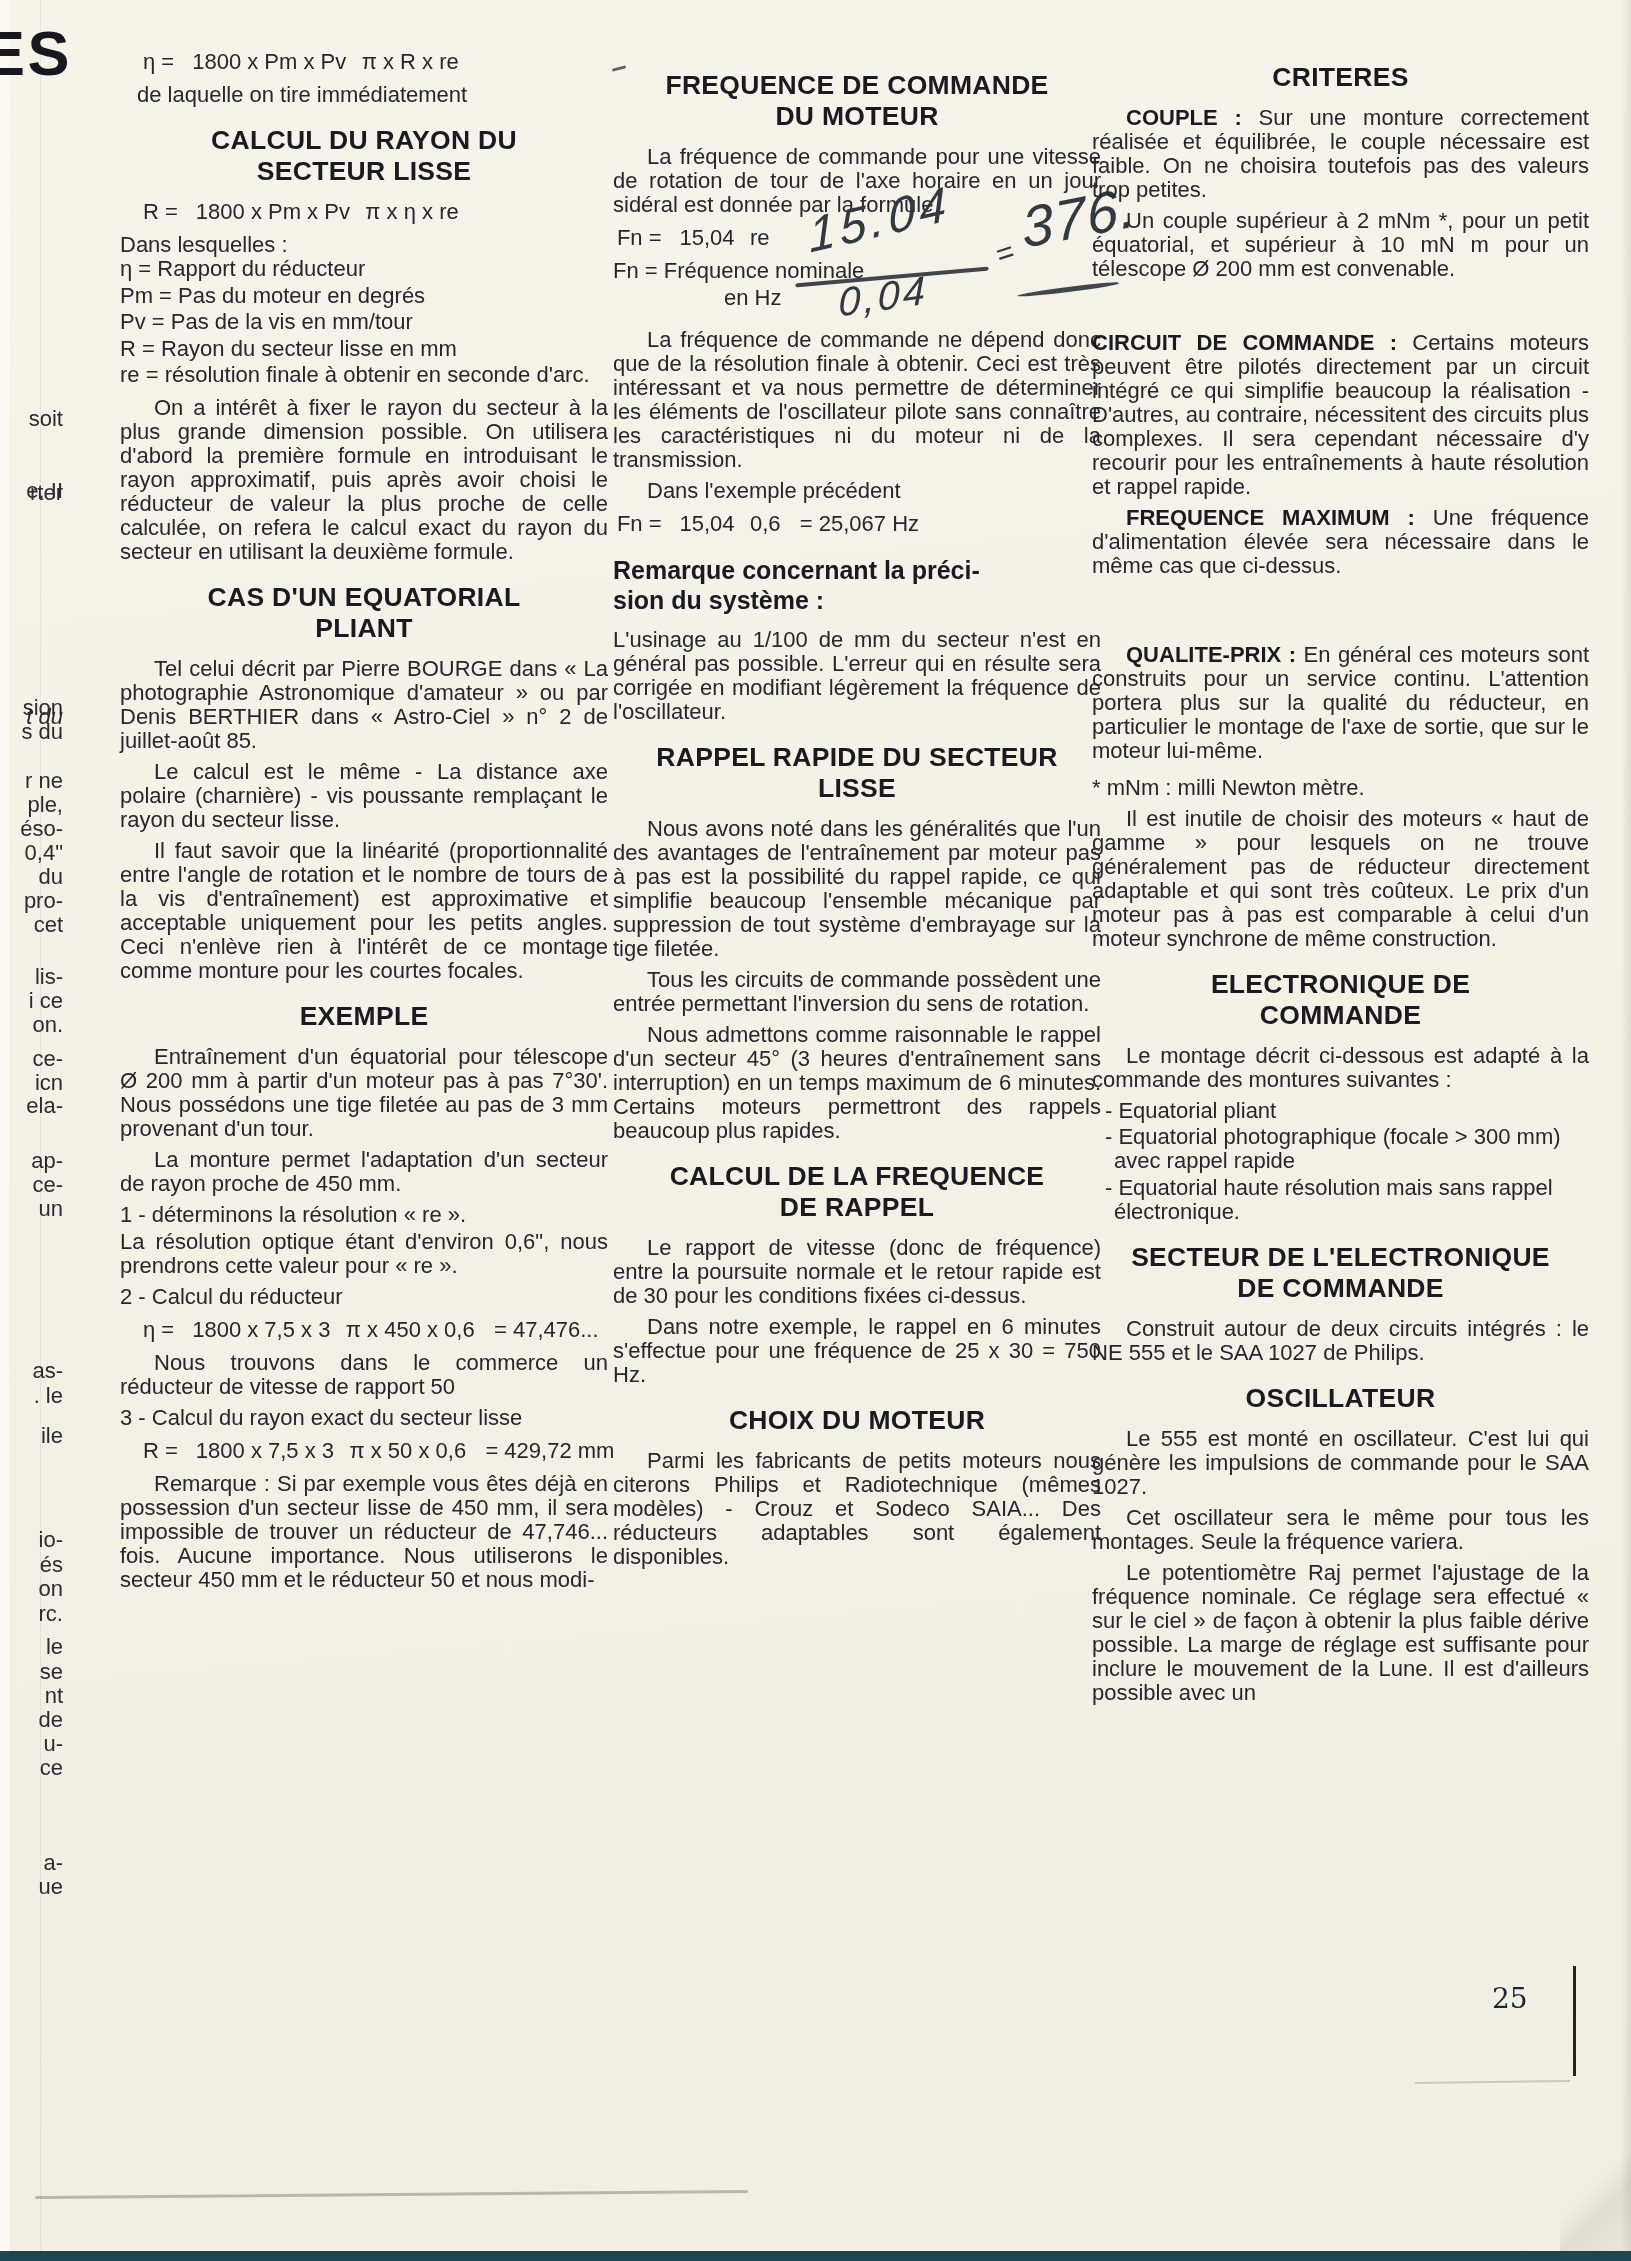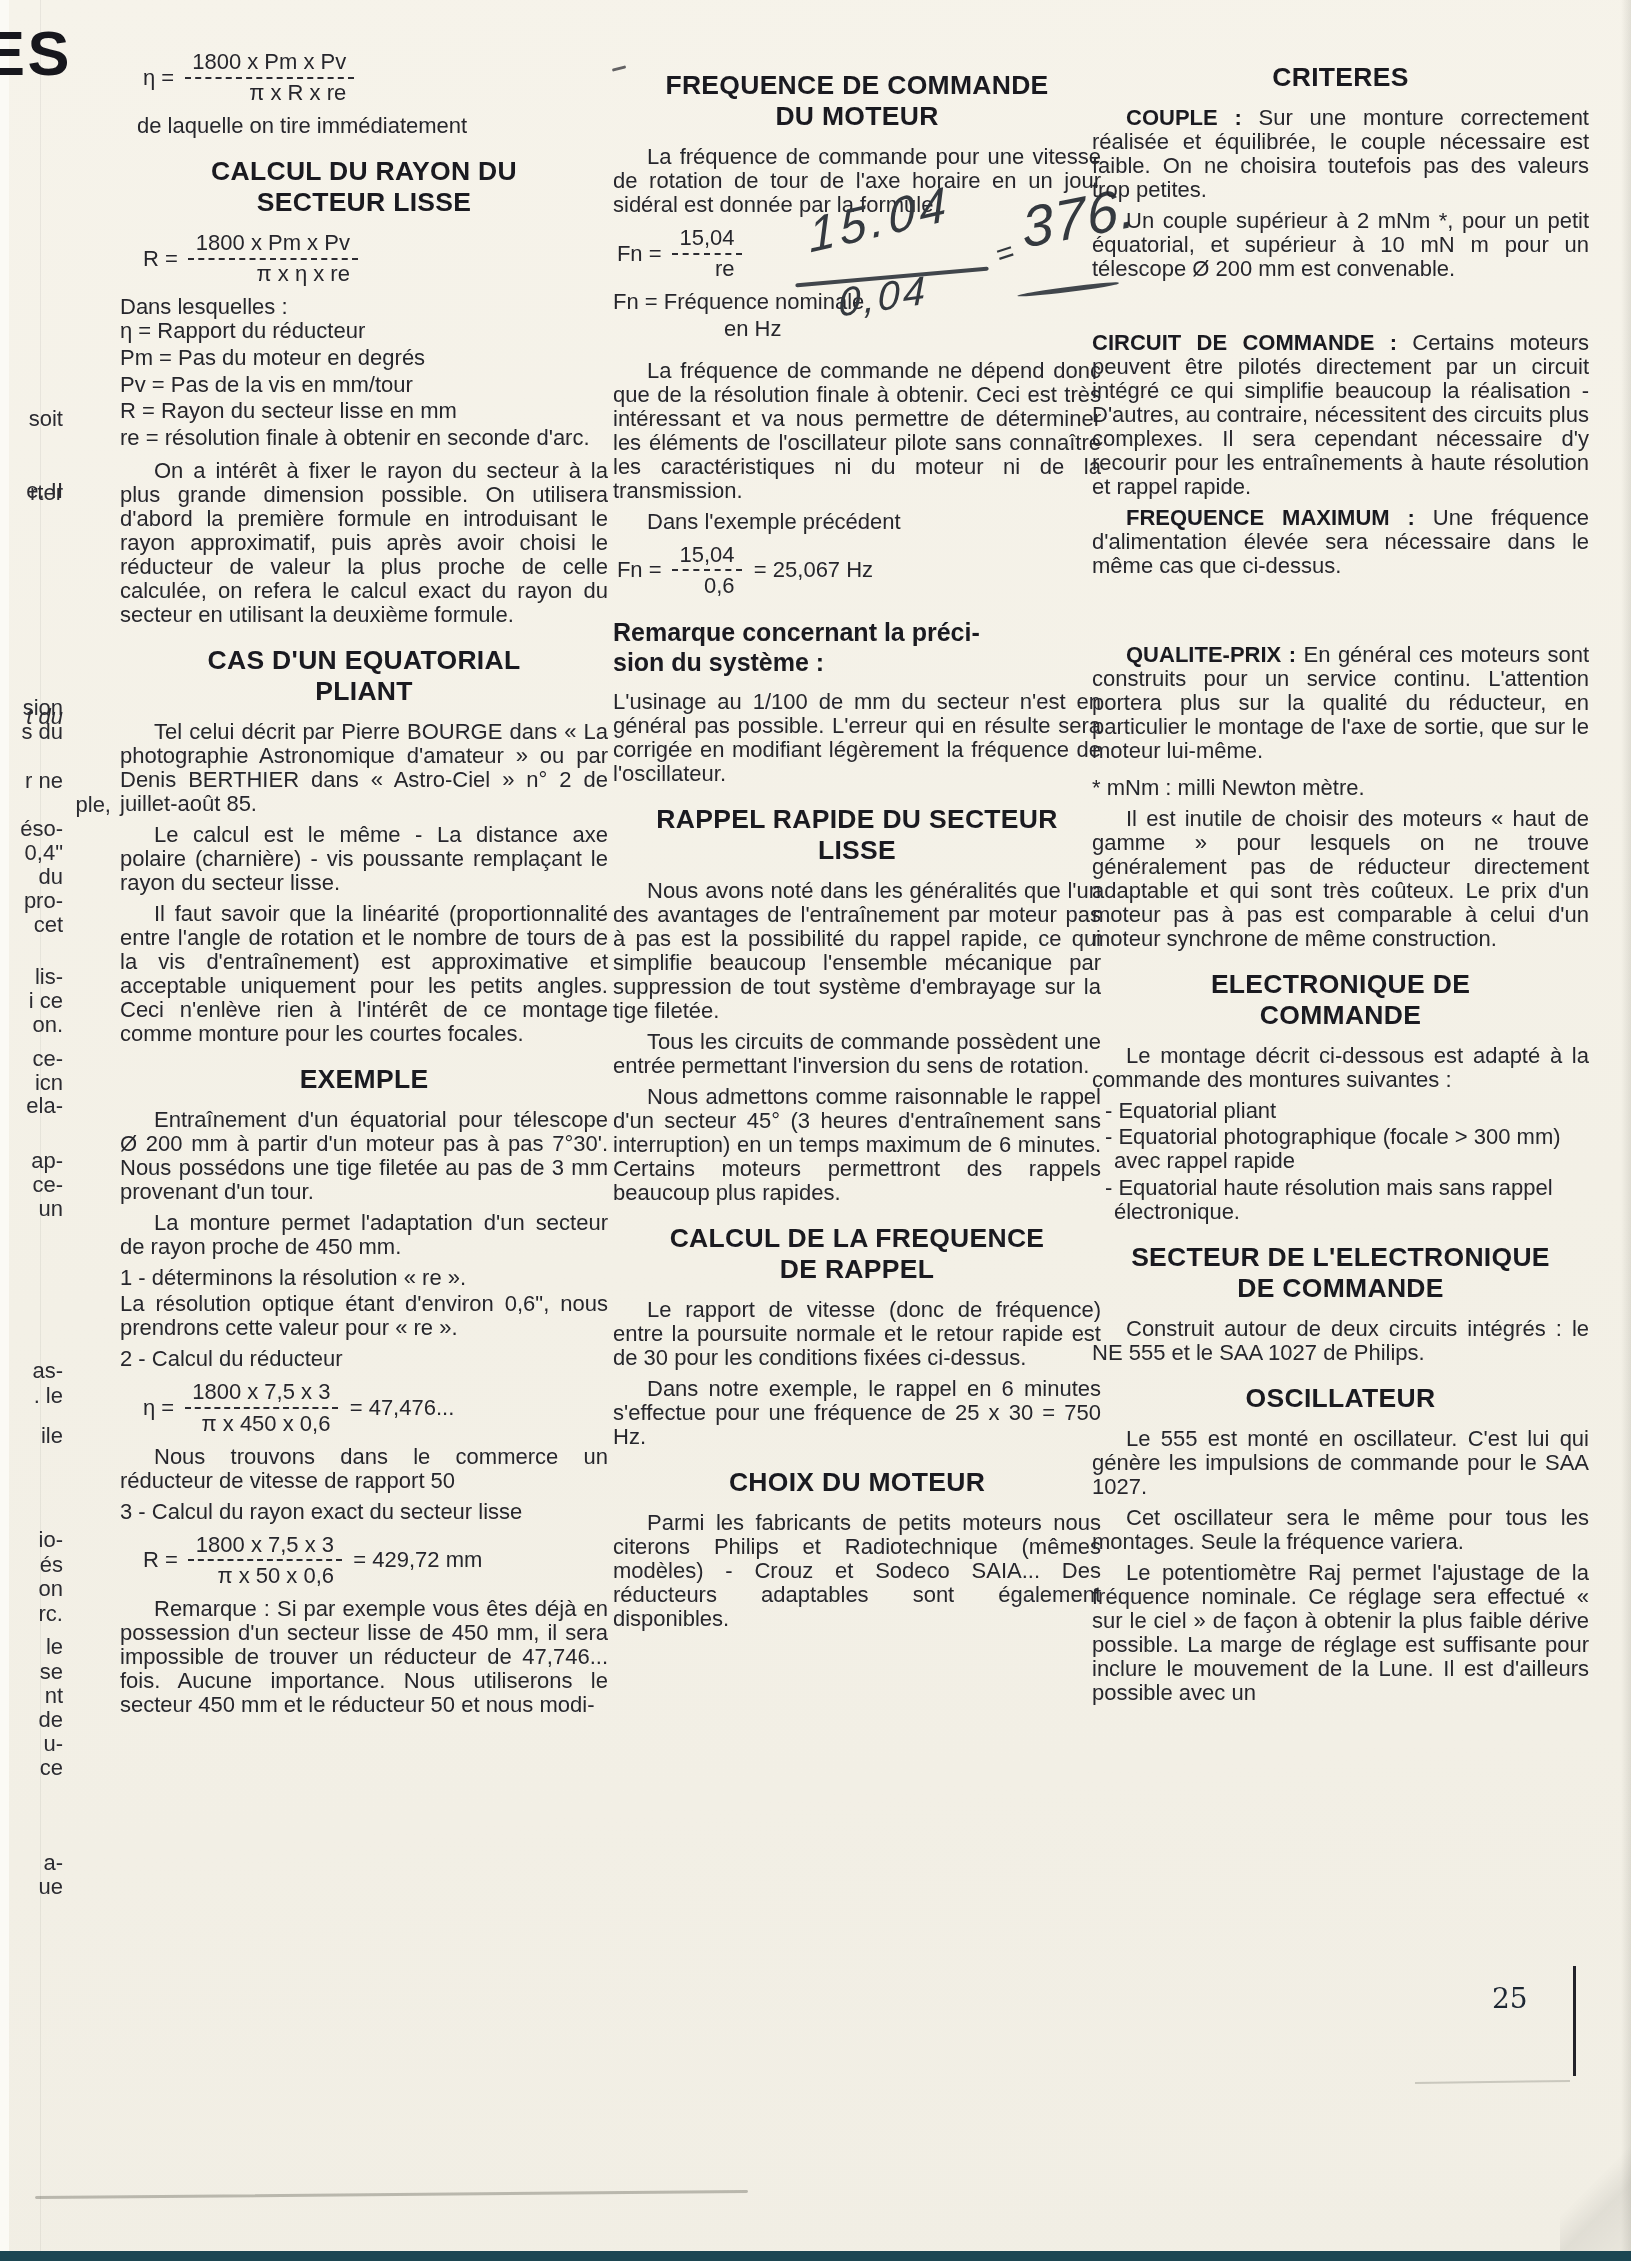--- a/index.html
+++ b/index.html
@@ -49,21 +49,21 @@
   .heading { font-weight:700; text-align:center; white-space:pre-line;
     font-size:26.5px; line-height:31px; margin:18px 0 13px; color:#1a1a20; letter-spacing:0.3px; }
   .subheading { font-weight:700; text-align:left; white-space:pre-line;
     font-size:25px; line-height:30px; margin:19.4px 0 13px; color:#1a1a20; }
   b { color:#1a1a20; }
 
   .formula { display:flex; align-items:center; margin:9px 0 9px; position:relative; }
   .col1 .formula { padding-left:23px; }
   .col2 .formula { padding-left:3.9px; }
   .f-lhs { margin-right:10.3px; white-space:nowrap; }
-  .f-frac { display:inline-flex; flex-direction:column; align-items:flex-end; }
+  .f-frac { display:inline-flex; flex-direction:row; align-items:flex-start; }
   .f-num,.f-den { padding:0 7.7px; white-space:nowrap; }
   .f-bar { align-self:stretch; border-top:2.6px dashed #2c2c32; margin:2.6px 0; }
   .f-res { margin-left:11.6px; white-space:nowrap; }
   .def-enhz { padding-left:111px; }
 
   .hw { position:absolute; left:191px; top:-22px; width:303px; height:155px;
     color:#34393f; font-style:italic; }
   .hw-num { position:absolute; left:2.6px; top:2.6px; font-size:49px;
     transform:rotate(-13deg) skewX(-10deg); letter-spacing:4.5px; }
   .hw-bar { position:absolute; left:-9px; top:71px; width:194px; height:3.9px;
@@ -93,21 +93,21 @@
   </div>
 
   <div>
       <span class="margin-frag" style="top: 407px;">soit</span>
       <span class="margin-frag" style="top: 479px;">e. II</span>
       <span class="margin-frag" style="top: 481px;">rter</span>
       <span class="margin-frag" style="top: 696px;">sion</span>
       <span class="margin-frag" style="top: 720px;">s du</span>
       <span class="margin-frag" style="top: 705px; font-style: italic;">t du</span>
       <span class="margin-frag" style="top: 769px;">r ne</span>
-      <span class="margin-frag" style="top: 793px; padding-left: 48px;">ple,</span>
+      <span class="margin-frag" style="top: 793px;">ple,</span>
       <span class="margin-frag" style="top: 817px;">éso-</span>
       <span class="margin-frag" style="top: 841px;">0,4"</span>
       <span class="margin-frag" style="top: 865px;">du</span>
       <span class="margin-frag" style="top: 889px;">pro-</span>
       <span class="margin-frag" style="top: 913px;">cet</span>
       <span class="margin-frag" style="top: 965px;">lis-</span>
       <span class="margin-frag" style="top: 989px;">i ce</span>
       <span class="margin-frag" style="top: 1013px;">on.</span>
       <span class="margin-frag" style="top: 1047px;">ce-</span>
       <span class="margin-frag" style="top: 1071px;">icn</span>

